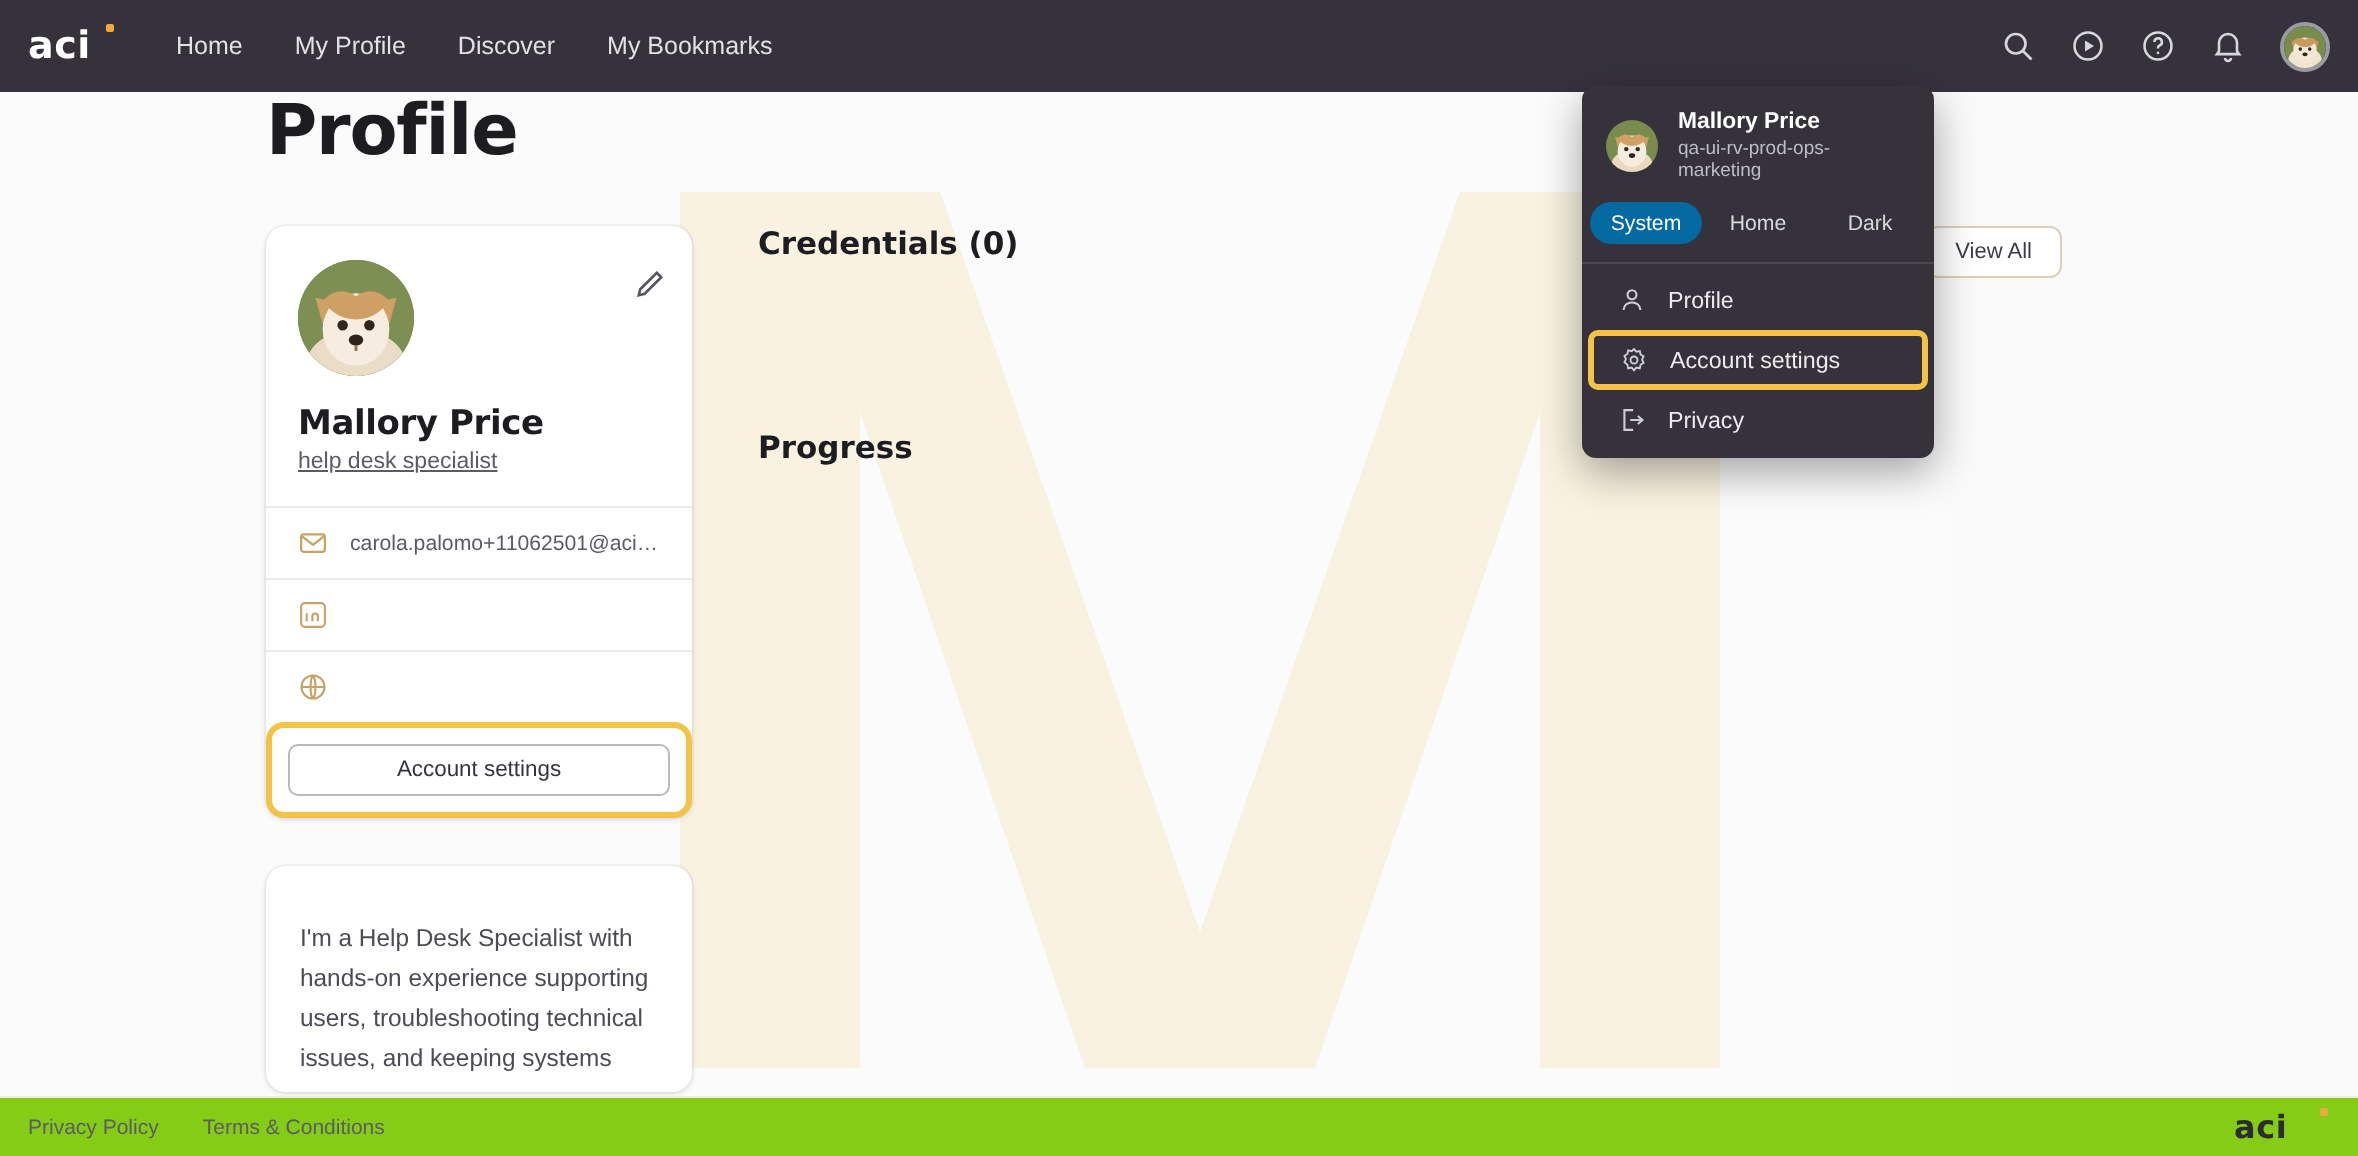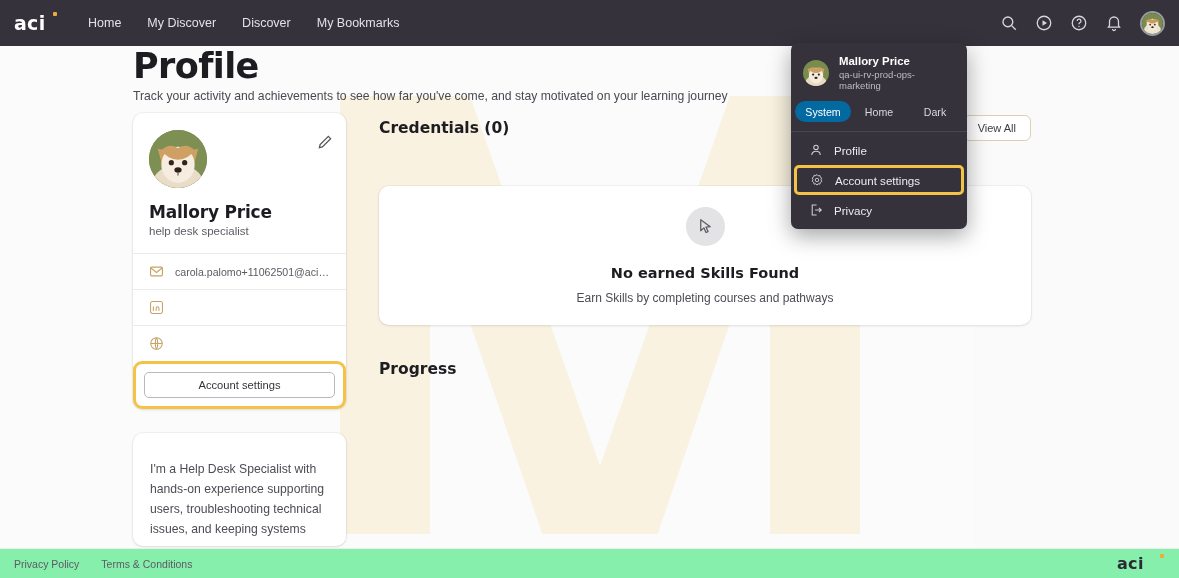--- a/index.html
+++ b/index.html
@@ -77,21 +77,21 @@
     color: #55545c; background: none; border: none; cursor: pointer;
   }
   .profile-pic {
     width: 58px; height: 58px; border-radius: 50%; overflow: hidden;
     background: #6d7f4a;
   }
   .profile-name {
     margin-top: 14px; font-size: 17px; font-weight: 700; color: #1d1c21;
     font-family: "DejaVu Sans", sans-serif; letter-spacing: -.2px;
   }
-  .profile-role { margin-top: 3px; font-size: 11.5px; color: #5c5b63; }
+  .profile-role { margin-top: 3px; font-size: 11.5px; color: #5c5b63; text-decoration: underline; }
 
   .contact-row {
     display: flex; align-items: center; gap: 11px;
     padding: 10px 16px; border-top: 1px solid #eceaea; min-height: 36px;
   }
   .contact-ico { width: 15px; height: 15px; color: #c6a365; flex: 0 0 auto; }
   .contact-txt {
     font-size: 10.6px; color: #5b5a62; overflow: hidden;
     white-space: nowrap; text-overflow: ellipsis;
   }
@@ -113,21 +113,21 @@
     font-size: 16px; font-weight: 700; color: #1d1c21;
     font-family: "DejaVu Sans", sans-serif;
   }
   .about-body {
     margin-top: 11px; font-size: 12.2px; line-height: 1.63; color: #4d4c55;
   }
 
   
   .section { margin-bottom: 0; }
   .section-head {
-    display: flex; align-items: center; justify-content: space-between;
+    display: flex; justify-content: space-between;
     height: 30px; margin-bottom: 14px; gap: 18px;
   }
   .section-title {
     font-size: 15.5px; font-weight: 700; color: #1d1c21;
     font-family: "DejaVu Sans", sans-serif;
   }
   .view-all {
     height: 26px; padding: 0 14px; border: 1px solid #ddd0b4; border-radius: 6px;
     background: #ffffff; font-size: 11px; color: #3c3b43; cursor: pointer;
     font-family: "Liberation Sans", sans-serif;
@@ -172,21 +172,21 @@
     display: flex; align-items: center; gap: 11px; height: 28px;
     padding: 0 13px; margin: 1px 5px; border-radius: 5px; cursor: pointer;
   }
   .dd-item-ico { width: 14px; height: 14px; color: #cfced5; flex: 0 0 auto; }
   .dd-item-label { font-size: 11.6px; color: #eceaf0; }
   .dd-item.highlight { border: 3px solid #f3c247; height: 30px; margin: 0 3px; }
 
   
   .footer {
     position: absolute; left: 0; bottom: 0; width: 1179px; height: 30px;
-    background: #86efac; border-top: 1px solid #ececec;
+    background: #84cc16; border-top: 1px solid #ececec;
     display: flex; align-items: center; z-index: 30;
   }
   .footer-links { display: flex; gap: 22px; margin-left: 14px; }
   .footer-link { font-size: 10.5px; color: #5d5c64; text-decoration: none; }
   .footer-brand {
     position: absolute; right: 16px; display: flex; align-items: center;
   }
   .footer-brand .brand-text { color: #2c2b33; font-size: 16px; }
   .footer-brand .brand-dot { right: -1px; top: 2px; }
 </style>
@@ -201,21 +201,21 @@
     </svg>
   </div>
 
   <div class="navbar">
     <div class="brand">
       <span class="brand-text">aci</span>
       <span class="brand-dot"></span>
     </div>
     <div class="nav-links">
       <a class="nav-link" href="#">Home</a>
-      <a class="nav-link" href="#">My Discover</a>
+      <a class="nav-link" href="#">My Profile</a>
       <a class="nav-link" href="#">Discover</a>
       <a class="nav-link" href="#">My Bookmarks</a>
     </div>
     <div class="nav-right">
       <span>
         <svg class="nav-icon" viewBox="0 0 24 24" fill="none" stroke="currentColor" stroke-width="1.8">
           <circle cx="10.5" cy="10.5" r="6.5"></circle>
             <path d="M15.5 15.5 L21 21"></path>
         </svg>
       </span>
@@ -249,21 +249,20 @@
           <circle cx="15.5" cy="22" r="1.7" fill="#34281c"></circle>
           <circle cx="24.5" cy="22" r="1.7" fill="#34281c"></circle>
           <ellipse cx="20" cy="27" rx="2.4" ry="1.8" fill="#2e241a"></ellipse>
         </svg>
       </span>
     </div>
   </div>
 
   <div class="page-head">
     <div class="page-title">Profile</div>
-    <div class="page-sub">Track your activity and achievements to see how far you've come, and stay motivated on your learning journey</div>
   </div>
 
   <div class="left-col">
 
     <div class="card profile-card">
       <div class="profile-top">
         <button class="edit-btn">
           <svg viewBox="0 0 24 24" fill="none" stroke="currentColor" stroke-width="1.7">
             <path d="M16.5 4.5 19.5 7.5 8.5 18.5 4.5 19.5 5.5 15.5Z"></path>
           </svg>
@@ -331,29 +330,20 @@
     <div class="section">
       <div class="section-head">
         <div class="section-title">Credentials (0)</div>
         <button class="view-all">View All</button>
       </div>
     </div>
 
     <div class="gap"></div>
 
     <div class="section">
-      <div class="empty-card">
-        <span class="empty-ico">
-          <svg width="19" height="19" viewBox="0 0 24 24" fill="none" stroke="currentColor" stroke-width="1.6" stroke-linejoin="round">
-            <path d="M6 3.5 L6 17.5 L10 13.7 L12.6 19.6 L15.2 18.4 L12.6 12.7 L18 12.3 Z"></path>
-          </svg>
-        </span>
-        <div class="empty-title">No earned Skills Found</div>
-        <div class="empty-sub">Earn Skills by completing courses and pathways</div>
-      </div>
     </div>
 
     <div class="gap"></div>
 
     <div class="section">
       <div class="section-head">
         <div class="section-title">Progress</div>
       </div>
 
     </div>

